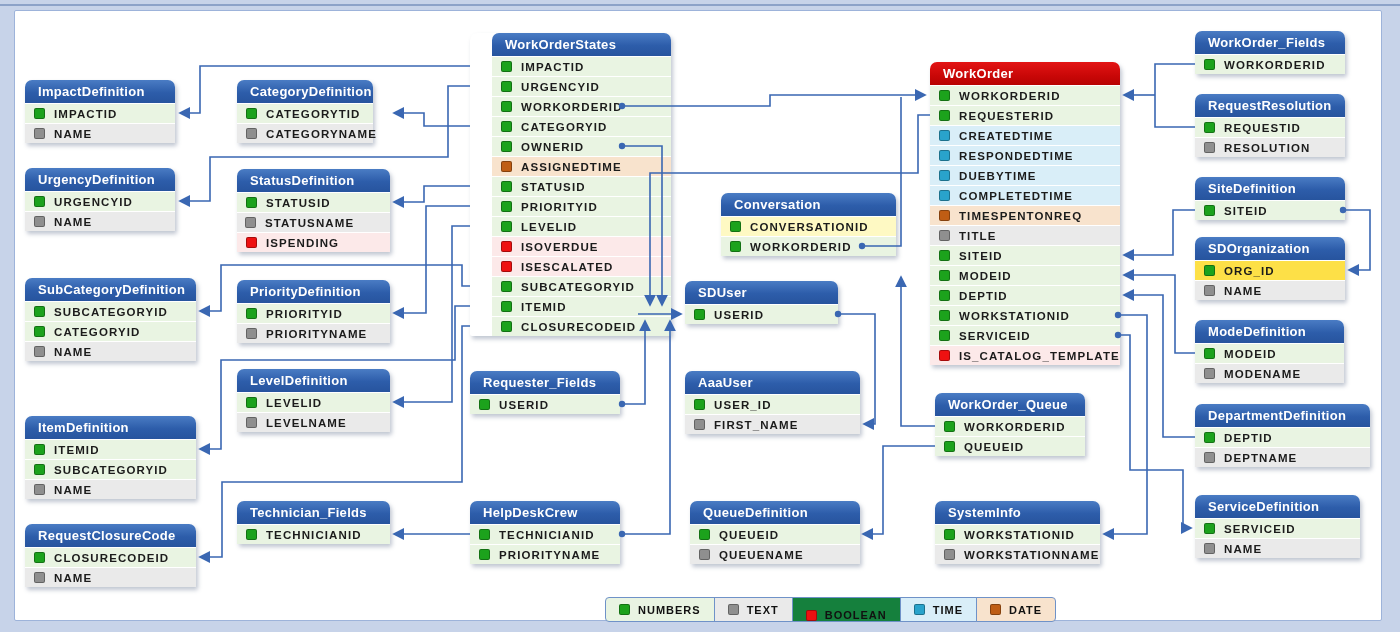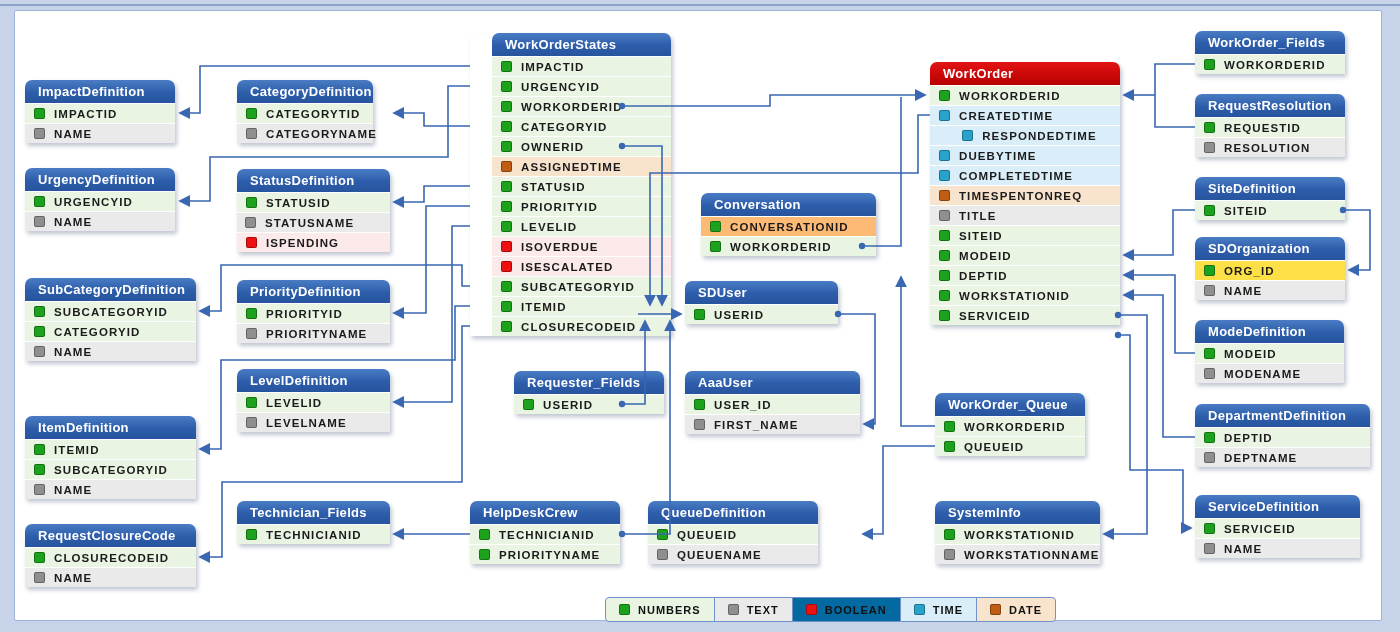--- a/index.html
+++ b/index.html
@@ -204,41 +204,41 @@
         </div>
         <div class="frow" style="background: rgb(233, 244, 226);">
           <span class="sq" style="background: rgb(28, 162, 28);"></span>
           <span class="lbl">ITEMID</span>
         </div>
         <div class="frow" style="background: rgb(233, 244, 226);">
           <span class="sq" style="background: rgb(28, 162, 28);"></span>
           <span class="lbl">CLOSURECODEID</span>
         </div>
       </div>
-      <div class="schema-table" style="left: 470px; top: 371px; width: 150px; margin-left: 44px;">
+      <div class="schema-table" style="left: 470px; top: 371px; width: 150px;">
         <div class="table-header">Requester_Fields</div>
         <div class="frow" style="background: rgb(233, 244, 226);">
           <span class="sq" style="background: rgb(28, 162, 28);"></span>
           <span class="lbl">USERID</span>
         </div>
       </div>
       <div class="schema-table" style="left: 470px; top: 501px; width: 150px;">
         <div class="table-header">HelpDeskCrew</div>
         <div class="frow" style="background: rgb(233, 244, 226);">
           <span class="sq" style="background: rgb(28, 162, 28);"></span>
           <span class="lbl">TECHNICIANID</span>
         </div>
         <div class="frow" style="background: rgb(233, 244, 226);">
           <span class="sq" style="background: rgb(28, 162, 28);"></span>
           <span class="lbl">PRIORITYNAME</span>
         </div>
       </div>
-      <div class="schema-table" style="left: 701px; top: 193px; width: 175px;">
+      <div class="schema-table" style="left: 721px; top: 193px; width: 175px;">
         <div class="table-header">Conversation</div>
-        <div class="frow" style="background: #fdba74;">
+        <div class="frow" style="background: #fef9c3;">
           <span class="sq" style="background: rgb(28, 162, 28);"></span>
           <span class="lbl">CONVERSATIONID</span>
         </div>
         <div class="frow" style="background: rgb(233, 244, 226);">
           <span class="sq" style="background: rgb(28, 162, 28);"></span>
           <span class="lbl">WORKORDERID</span>
         </div>
       </div>
       <div class="schema-table" style="left: 685px; top: 281px; width: 153px;">
         <div class="table-header">SDUser</div>
@@ -251,42 +251,46 @@
         <div class="table-header">AaaUser</div>
         <div class="frow" style="background: rgb(233, 244, 226);">
           <span class="sq" style="background: rgb(28, 162, 28);"></span>
           <span class="lbl">USER_ID</span>
         </div>
         <div class="frow" style="background: rgb(234, 234, 234);">
           <span class="sq" style="background: rgb(143, 143, 143);"></span>
           <span class="lbl">FIRST_NAME</span>
         </div>
       </div>
-      <div class="schema-table" style="left: 648px; top: 501px; width: 170px;">
+      <div class="schema-table" style="left: 690px; top: 501px; width: 170px;">
         <div class="table-header">QueueDefinition</div>
         <div class="frow" style="background: rgb(233, 244, 226);">
           <span class="sq" style="background: rgb(28, 162, 28);"></span>
           <span class="lbl">QUEUEID</span>
         </div>
         <div class="frow" style="background: rgb(234, 234, 234);">
           <span class="sq" style="background: rgb(143, 143, 143);"></span>
           <span class="lbl">QUEUENAME</span>
         </div>
       </div>
       <div class="schema-table" style="left: 930px; top: 62px; width: 190px;">
         <div class="table-header red">WorkOrder</div>
         <div class="frow" style="background: rgb(233, 244, 226);">
           <span class="sq" style="background: rgb(28, 162, 28);"></span>
           <span class="lbl">WORKORDERID</span>
+        </div>
+        <div class="frow" style="background: rgb(233, 244, 226);">
+          <span class="sq" style="background: rgb(28, 162, 28);"></span>
+          <span class="lbl">REQUESTERID</span>
         </div>
         <div class="frow" style="background: rgb(217, 238, 248);">
           <span class="sq" style="background: rgb(41, 163, 203);"></span>
           <span class="lbl">CREATEDTIME</span>
         </div>
-        <div class="frow" style="background: rgb(217, 238, 248); justify-content: center;">
+        <div class="frow" style="background: rgb(217, 238, 248);">
           <span class="sq" style="background: rgb(41, 163, 203);"></span>
           <span class="lbl">RESPONDEDTIME</span>
         </div>
         <div class="frow" style="background: rgb(217, 238, 248);">
           <span class="sq" style="background: rgb(41, 163, 203);"></span>
           <span class="lbl">DUEBYTIME</span>
         </div>
         <div class="frow" style="background: rgb(217, 238, 248);">
           <span class="sq" style="background: rgb(41, 163, 203);"></span>
           <span class="lbl">COMPLETEDTIME</span>
@@ -311,20 +315,24 @@
           <span class="sq" style="background: rgb(28, 162, 28);"></span>
           <span class="lbl">DEPTID</span>
         </div>
         <div class="frow" style="background: rgb(233, 244, 226);">
           <span class="sq" style="background: rgb(28, 162, 28);"></span>
           <span class="lbl">WORKSTATIONID</span>
         </div>
         <div class="frow" style="background: rgb(233, 244, 226);">
           <span class="sq" style="background: rgb(28, 162, 28);"></span>
           <span class="lbl">SERVICEID</span>
+        </div>
+        <div class="frow" style="background: rgb(252, 233, 233);">
+          <span class="sq" style="background: rgb(238, 17, 17);"></span>
+          <span class="lbl">IS_CATALOG_TEMPLATE</span>
         </div>
       </div>
       <div class="schema-table" style="left: 935px; top: 393px; width: 150px;">
         <div class="table-header">WorkOrder_Queue</div>
         <div class="frow" style="background: rgb(233, 244, 226);">
           <span class="sq" style="background: rgb(28, 162, 28);"></span>
           <span class="lbl">WORKORDERID</span>
         </div>
         <div class="frow" style="background: rgb(233, 244, 226);">
           <span class="sq" style="background: rgb(28, 162, 28);"></span>
@@ -464,21 +472,21 @@
 
   <div id="legend">
       <div class="leg-cell" style="background: rgb(233, 244, 226);">
         <span class="sq" style="background: rgb(28, 162, 28);"></span>
         <span class="leg-lbl">NUMBERS</span>
       </div>
       <div class="leg-cell" style="background: rgb(234, 234, 234);">
         <span class="sq" style="background: rgb(143, 143, 143);"></span>
         <span class="leg-lbl">TEXT</span>
       </div>
-      <div class="leg-cell" style="background: #0369a1;">
+      <div class="leg-cell" style="background: #15803d; align-items: flex-end;">
         <span class="sq" style="background: rgb(238, 17, 17);"></span>
         <span class="leg-lbl">BOOLEAN</span>
       </div>
       <div class="leg-cell" style="background: rgb(217, 238, 248);">
         <span class="sq" style="background: rgb(41, 163, 203);"></span>
         <span class="leg-lbl">TIME</span>
       </div>
       <div class="leg-cell" style="background: rgb(248, 227, 205);">
         <span class="sq" style="background: rgb(191, 93, 20);"></span>
         <span class="leg-lbl">DATE</span>

